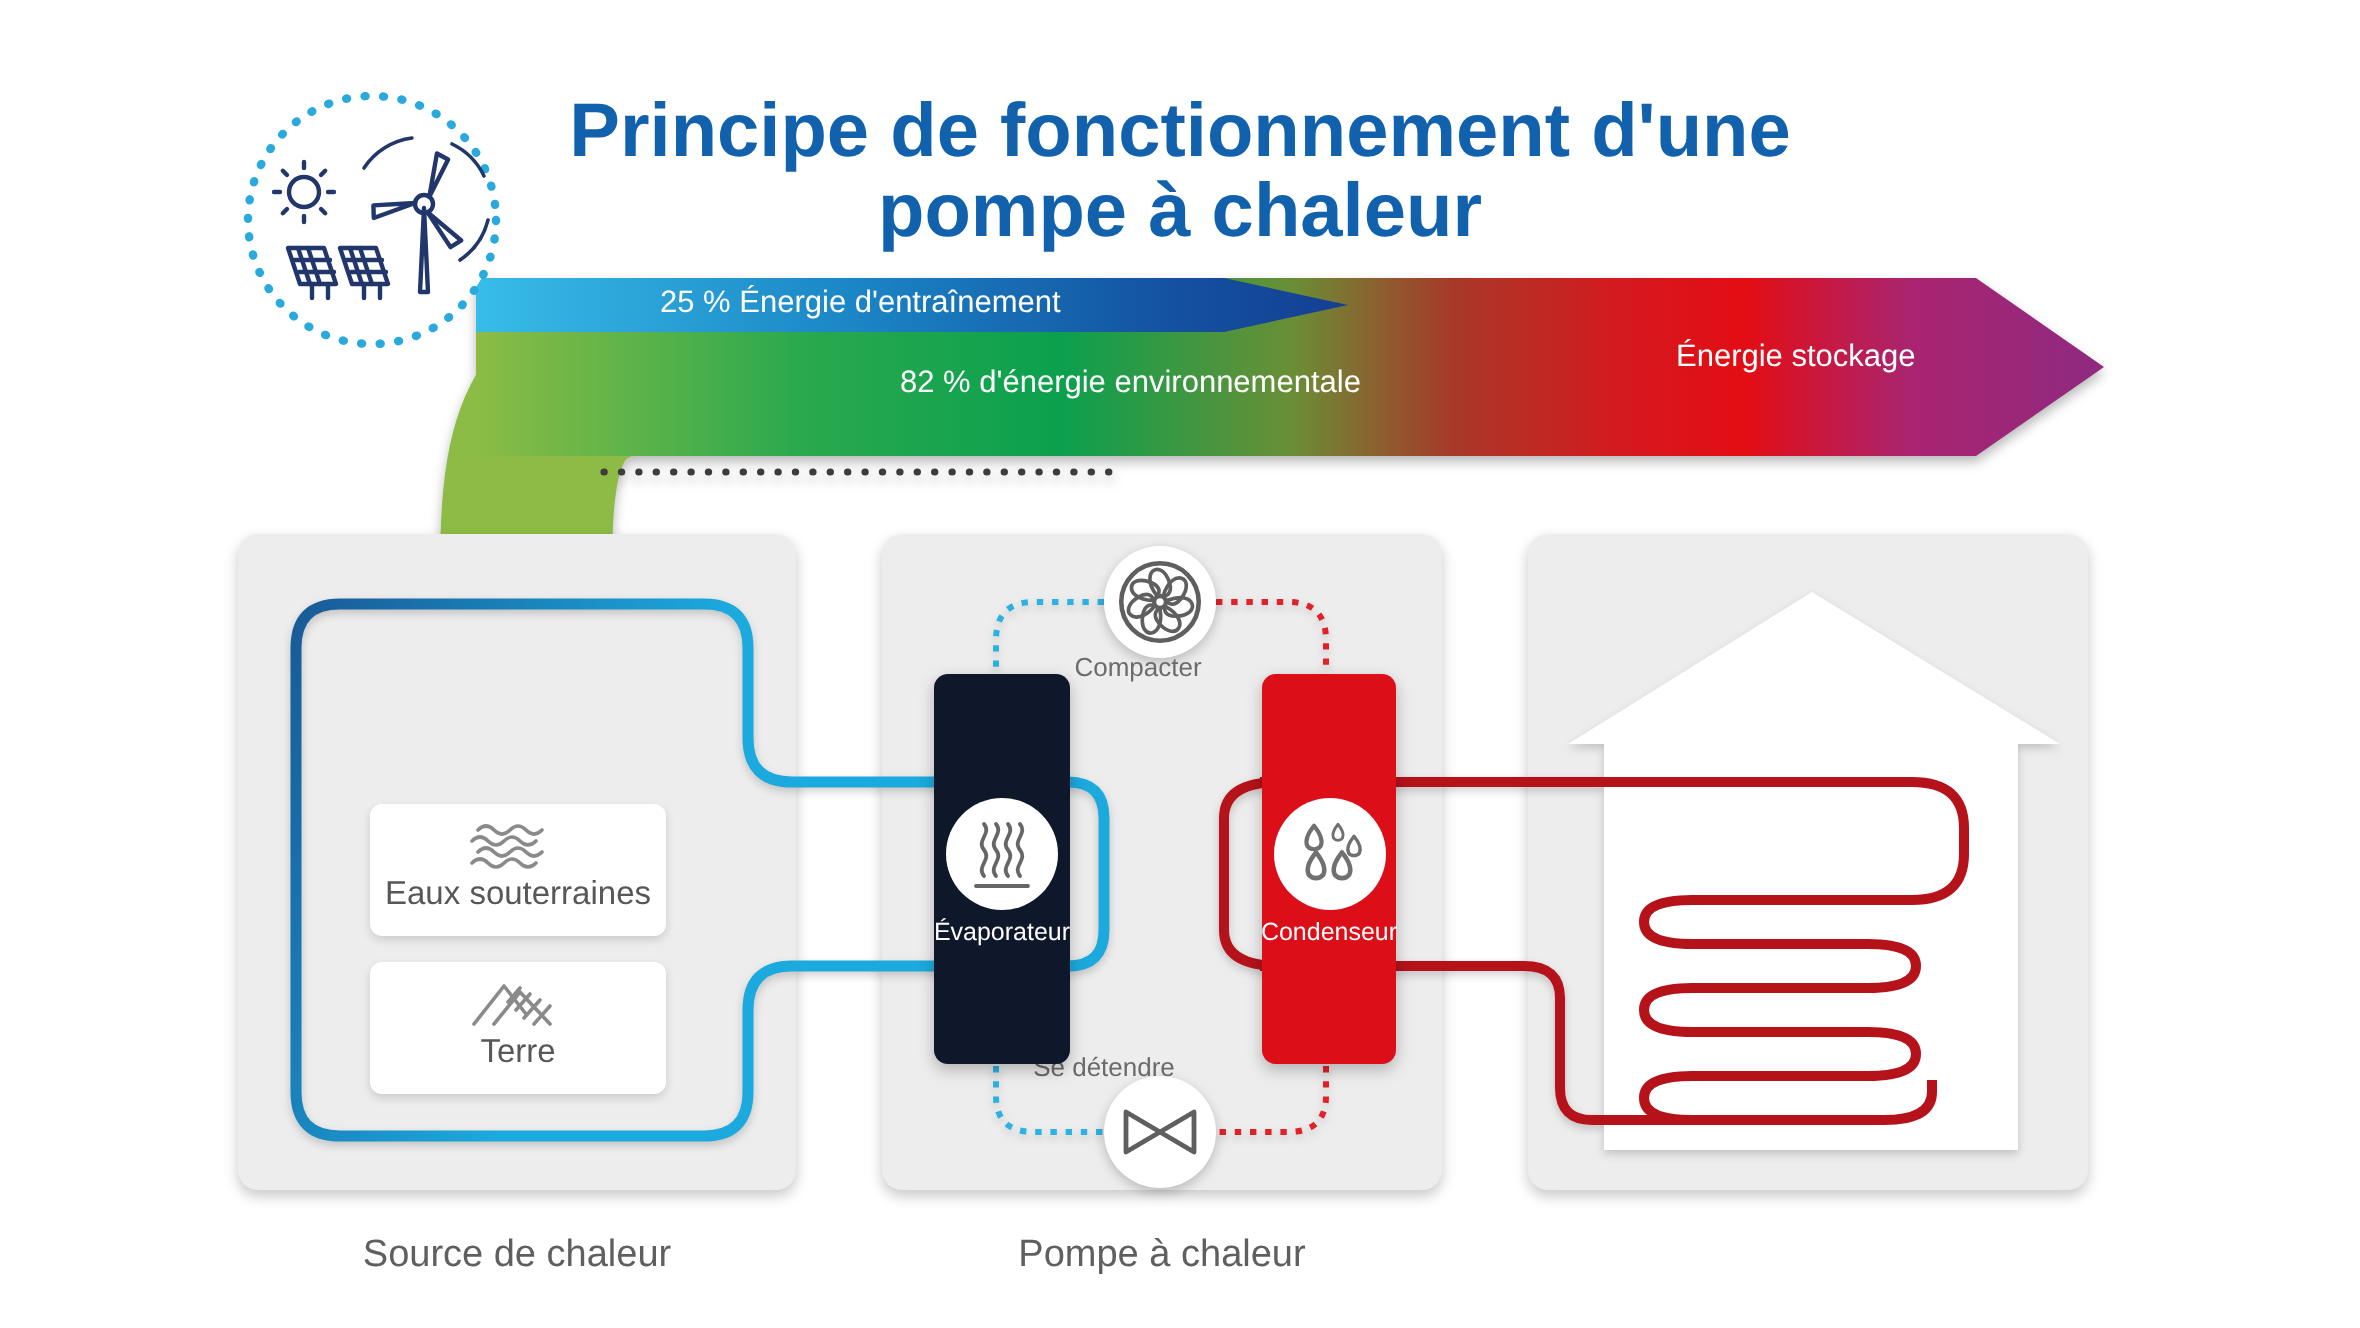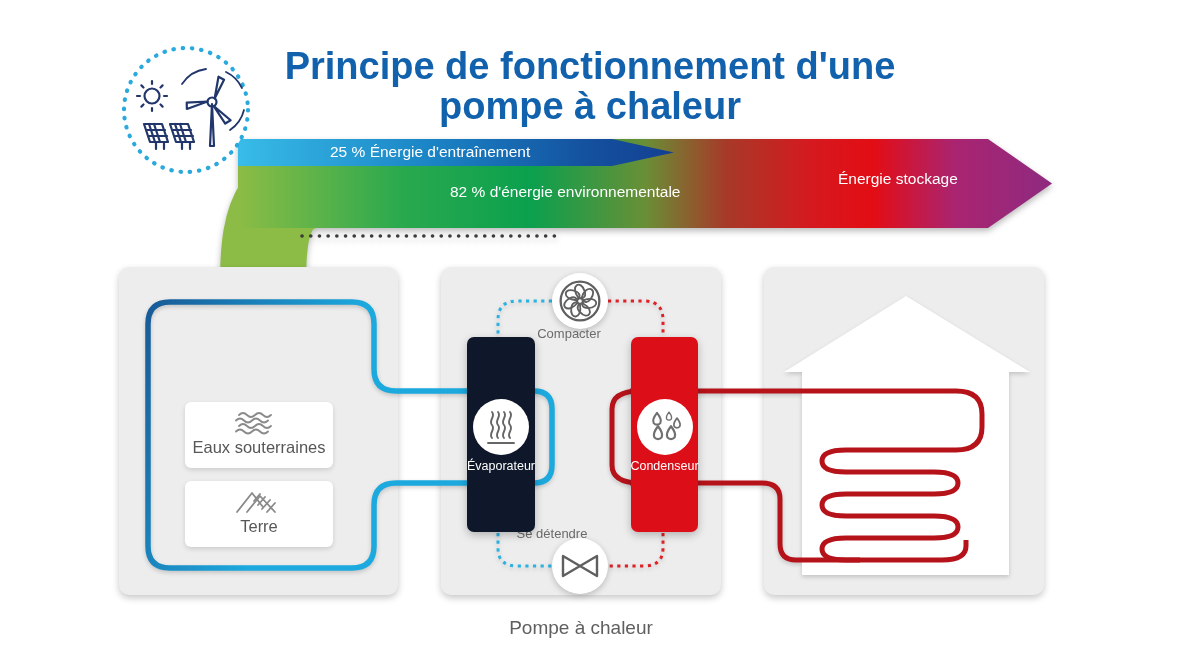--- a/index.html
+++ b/index.html
@@ -235,15 +235,16 @@
         <path d="M0 -6.5 C 3.2 -2.5 4.2 0.3 3 2.8 A 3.9 3.9 0 0 1 -3 2.8 C -4.2 0.3 -3.2 -2.5 0 -6.5 Z" transform="translate(-8,-7) scale(1.1)"></path>
         <path d="M0 -6.5 C 3.2 -2.5 4.2 0.3 3 2.8 A 3.9 3.9 0 0 1 -3 2.8 C -4.2 0.3 -3.2 -2.5 0 -6.5 Z" transform="translate(4,-10) scale(0.75)"></path>
         <path d="M0 -6.5 C 3.2 -2.5 4.2 0.3 3 2.8 A 3.9 3.9 0 0 1 -3 2.8 C -4.2 0.3 -3.2 -2.5 0 -6.5 Z" transform="translate(12,-3) scale(0.9)"></path>
         <path d="M0 -6.5 C 3.2 -2.5 4.2 0.3 3 2.8 A 3.9 3.9 0 0 1 -3 2.8 C -4.2 0.3 -3.2 -2.5 0 -6.5 Z" transform="translate(-7,7) scale(1.2)"></path>
         <path d="M0 -6.5 C 3.2 -2.5 4.2 0.3 3 2.8 A 3.9 3.9 0 0 1 -3 2.8 C -4.2 0.3 -3.2 -2.5 0 -6.5 Z" transform="translate(6,7) scale(1.2)"></path>
       </svg>
     </div>
     <div class="lb">Condenseur</div>
   </div>
 
+  <div class="abs caption c1">Source de chaleur</div>
   <div class="abs caption c2">Pompe à chaleur</div>
 
 </div>
 
 </body></html>

